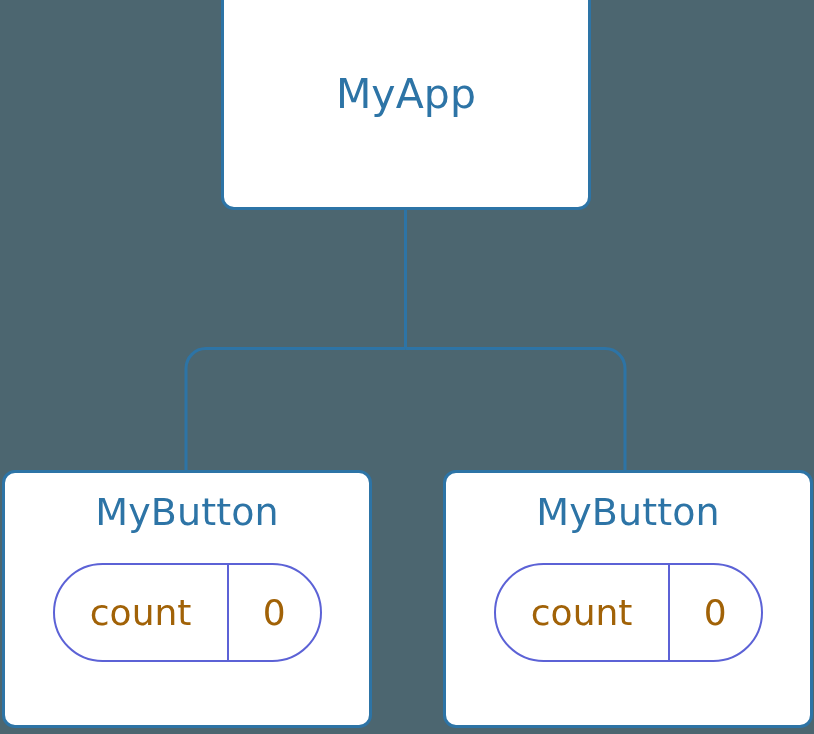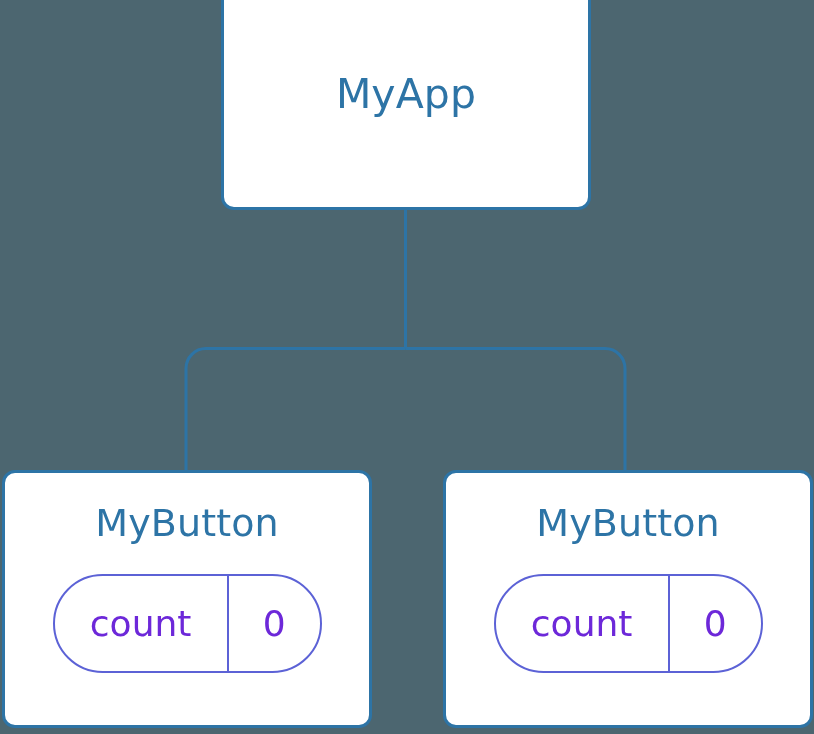--- a/index.html
+++ b/index.html
@@ -48,21 +48,21 @@
     top: -22px;
     width: 370px;
     height: 232px;
     justify-content: center;
   }
 
   .node-child {
     top: 470px;
     width: 370px;
     height: 258px;
-    padding-top: 31px;
+    padding-top: 20px;
   }
   .node-child-left  { left: 2px; }
   .node-child-right { left: 443px; }
 
   .node-title {
     color: #2d74a6;
     font-size: 38px;
     line-height: 1;
     letter-spacing: 0.1px;
     white-space: nowrap;
@@ -81,21 +81,21 @@
     border-radius: 50px;
     display: flex;
     align-items: stretch;
     overflow: hidden;
   }
   .state-key,
   .state-value {
     display: flex;
     align-items: center;
     justify-content: center;
-    color: #6d28d9;
+    color: #a16207;
     font-size: 36px;
     line-height: 1;
     white-space: nowrap;
   }
   .state-key {
     flex: 0 0 65%;
     border-right: 2px solid #5c62d6;
   }
   .state-value {
     flex: 1 1 auto;

